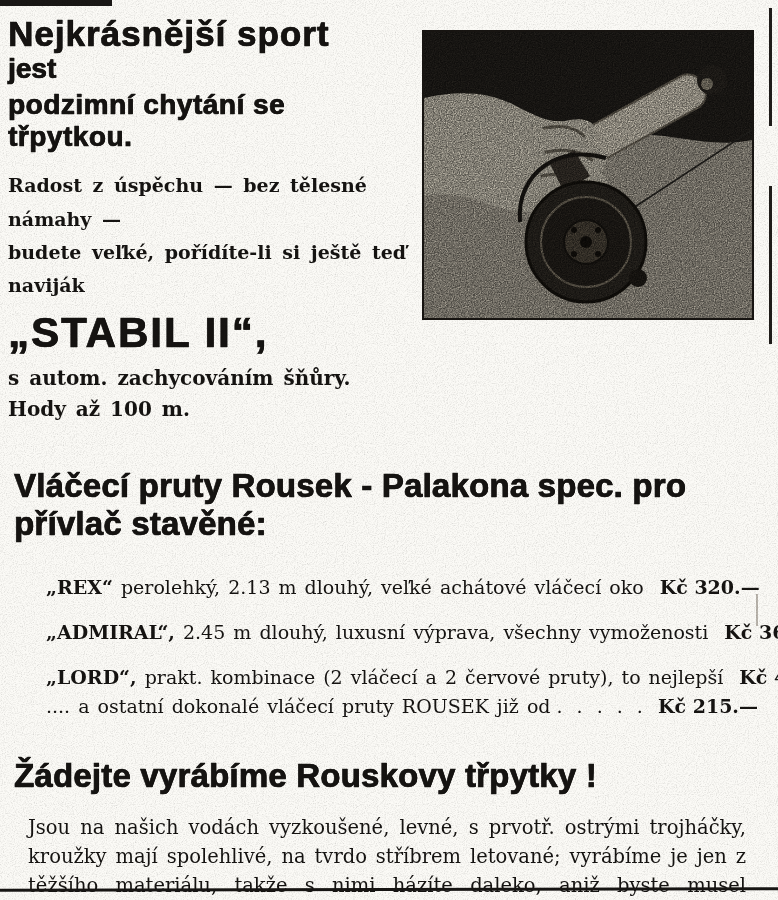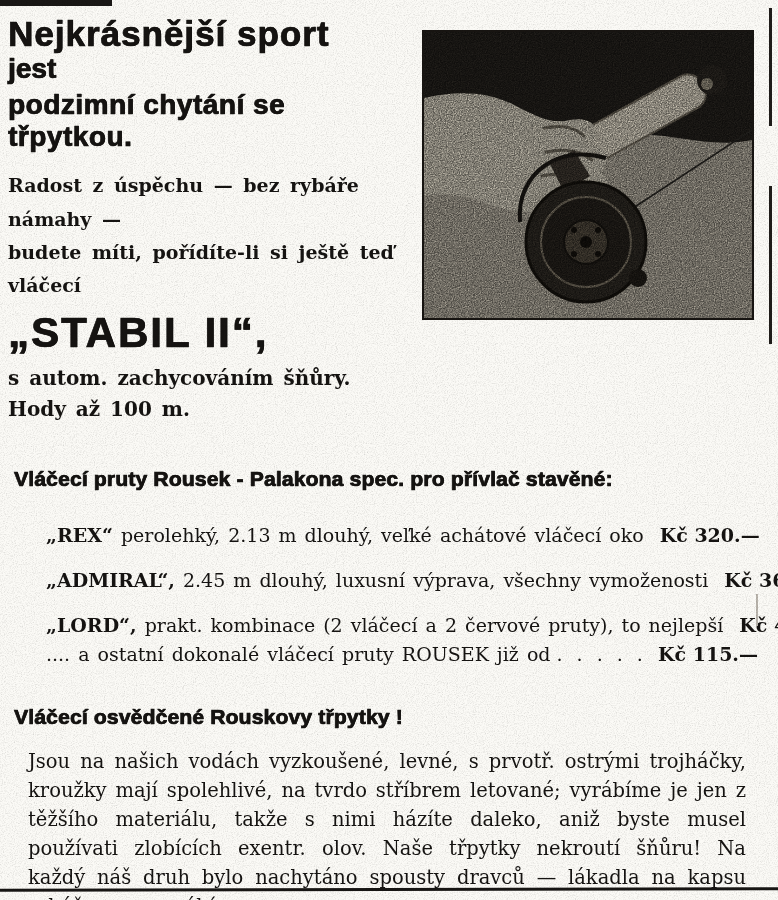--- a/index.html
+++ b/index.html
@@ -40,21 +40,21 @@
 
   .photo-frame {
     flex: none; margin-left: 10px; margin-top: 14px;
     width: 332px; height: 290px;
     border: 2px solid #181512; background: #a59f93;
   }
   .photo-frame svg { display: block; }
 
   
   .rods { margin: 42px 24px 0 14px; }
-  .sec-h { font-size: 21px; letter-spacing: 0.2px; }
+  .sec-h { font-size: 33px; letter-spacing: 0.2px; }
   .p-rows { margin-top: 14px; padding-left: 32px; }
   .p-row { display: flex; align-items: baseline; font-size: 19px; line-height: 29px; font-weight: 500; }
   .p-bold { font-weight: bold; white-space: pre; margin-top: 16px; }
   .p-rest { white-space: pre; word-spacing: 2px; }
   .p-dots { flex: 1; text-align: right; margin: 0 10px 0 6px; letter-spacing: 4px; overflow: hidden; white-space: nowrap; }
   .p-price { flex: none; width: 96px; text-align: right; font-weight: bold; white-space: nowrap; }
 
   
   .spinners { margin: 36px 24px 0 14px; }
   .spin-par {
@@ -73,22 +73,22 @@
 <div class="col-rule seg1"></div>
 <div class="col-rule seg2"></div>
 <div class="col-rule-faint"></div>
 
 <div class="top-row">
   <div class="intro-col">
     <div class="sans heavy h1a">Nejkrásnější sport</div>
     <div class="sans heavy h1b">jest</div>
     <div class="sans heavy h1c">podzimní chytání se třpytkou.</div>
     <div class="lead">
-      <div>Radost z úspěchu — bez rybáře námahy —</div>
-      <div>budete míti, pořídíte-li si ještě teď vláčecí</div>
+      <div>Radost z úspěchu — bez tělesné námahy —</div>
+      <div>budete veľké, pořídíte-li si ještě teď naviják</div>
     </div>
     <div class="sans heavy stabil">„STABIL II“,</div>
     <div class="feat">
       <div>s autom. zachycováním šňůry. Hody až 100 m.</div>
     </div>
   </div>
 
   <div class="photo-frame">
     <svg width="328" height="286" viewBox="0 0 328 286">
       <defs>
@@ -160,27 +160,27 @@
     <div class="p-row">
       <span class="p-bold">„LORD“,</span>
         <span class="p-rest"> prakt. kombinace (2 vláčecí a 2 červové pruty), to nejlepší</span>
       <span class="p-dots">. . .</span>
       <span class="p-price">Kč 480.—</span>
     </div>
     <div class="p-row">
       <span class="p-bold"></span>
         <span class="p-rest">.... a ostatní dokonalé vláčecí pruty ROUSEK již od</span>
       <span class="p-dots">. . . . . . . .</span>
-      <span class="p-price">Kč 115.—</span>
+      <span class="p-price">Kč 215.—</span>
     </div>
   </div>
 </div>
 
 <div class="spinners">
-  <div class="sans heavy sec-h">Vláčecí osvědčené Rouskovy třpytky !</div>
+  <div class="sans heavy sec-h">Žádejte vyrábíme Rouskovy třpytky !</div>
   <p class="spin-par">Jsou na našich vodách vyzkoušené, levné, s prvotř. ostrými trojháčky, kroužky mají spolehlivé, na tvrdo stříbrem letované; vyrábíme je jen z těžšího materiálu, takže s nimi házíte daleko, aniž byste musel používati zlobících exentr. olov. Naše třpytky nekroutí šňůru! Na každý náš druh bylo nachytáno spousty dravců — lákadla na kapsu rybáře — nevyrábíme.</p>
 </div>
 
 <div class="bottom-rule"></div>
 
 <svg class="noise" width="778" height="900">
   <filter id="paperNoise">
     <feTurbulence type="fractalNoise" baseFrequency="0.9" numOctaves="2" stitchTiles="stitch"></feTurbulence>
     <feColorMatrix type="matrix" values="0 0 0 0 0  0 0 0 0 0  0 0 0 0 0  0.9 0.9 0.9 0 -1.25"></feColorMatrix>
   </filter>

